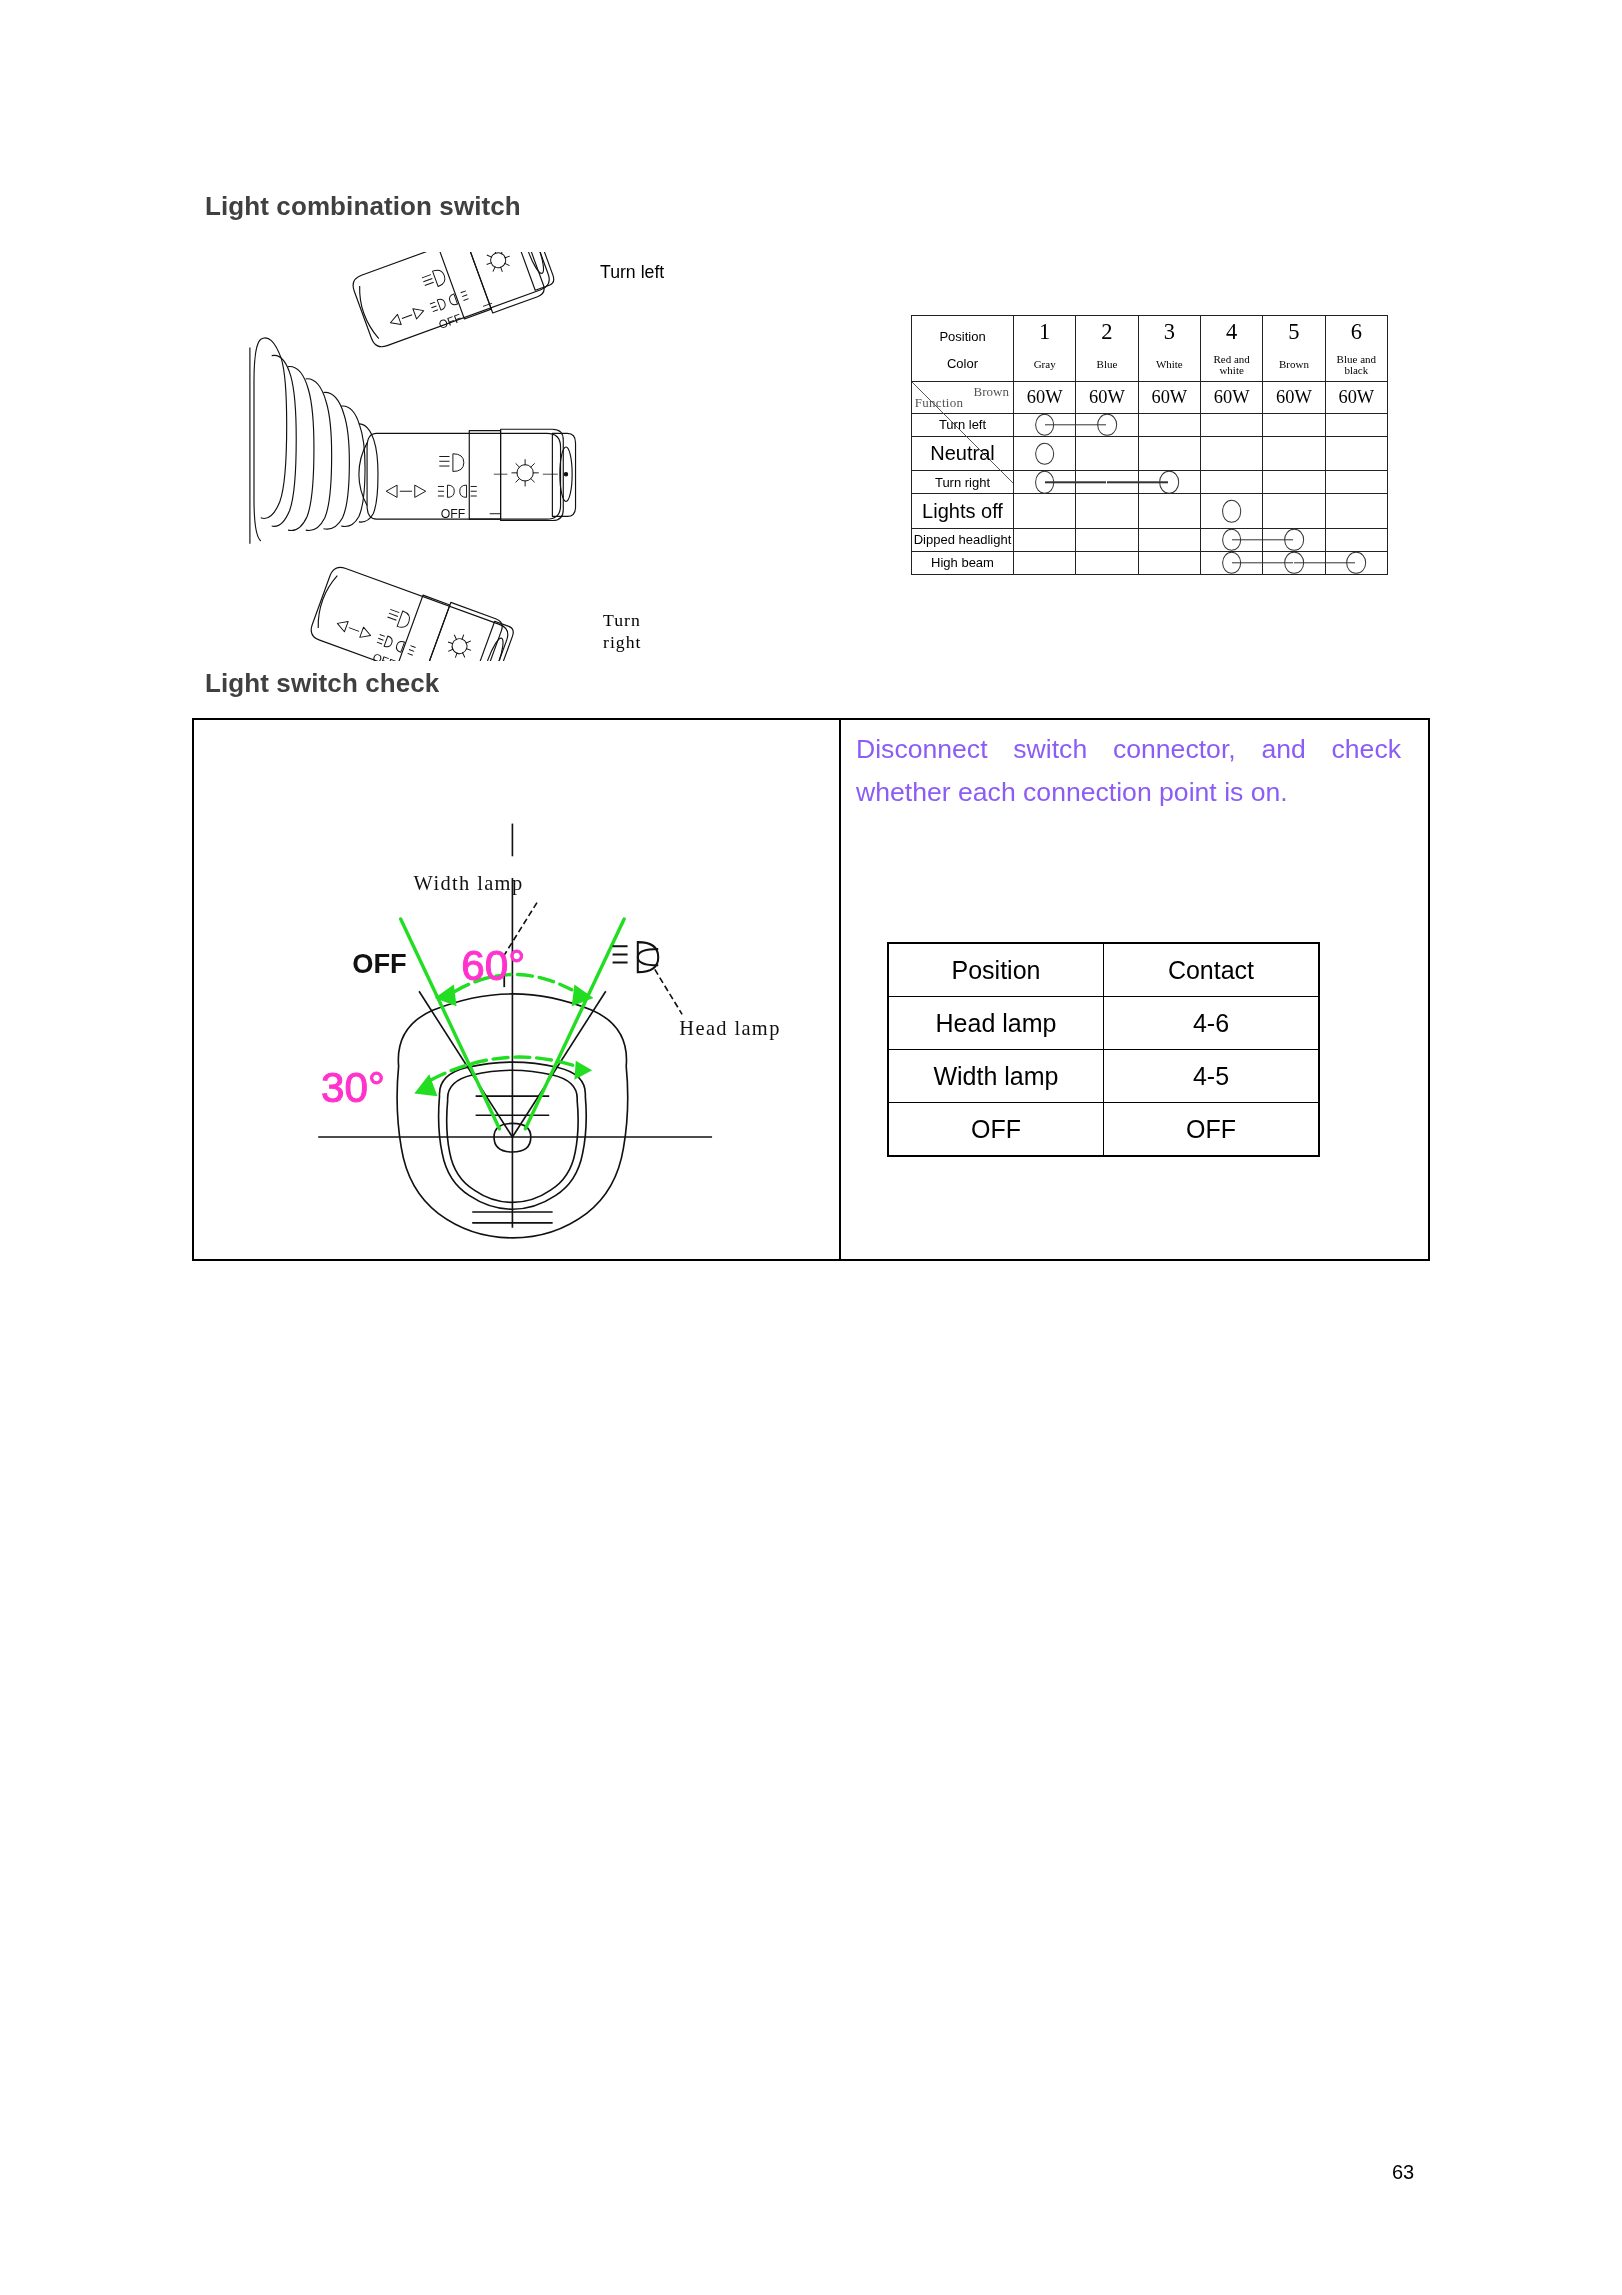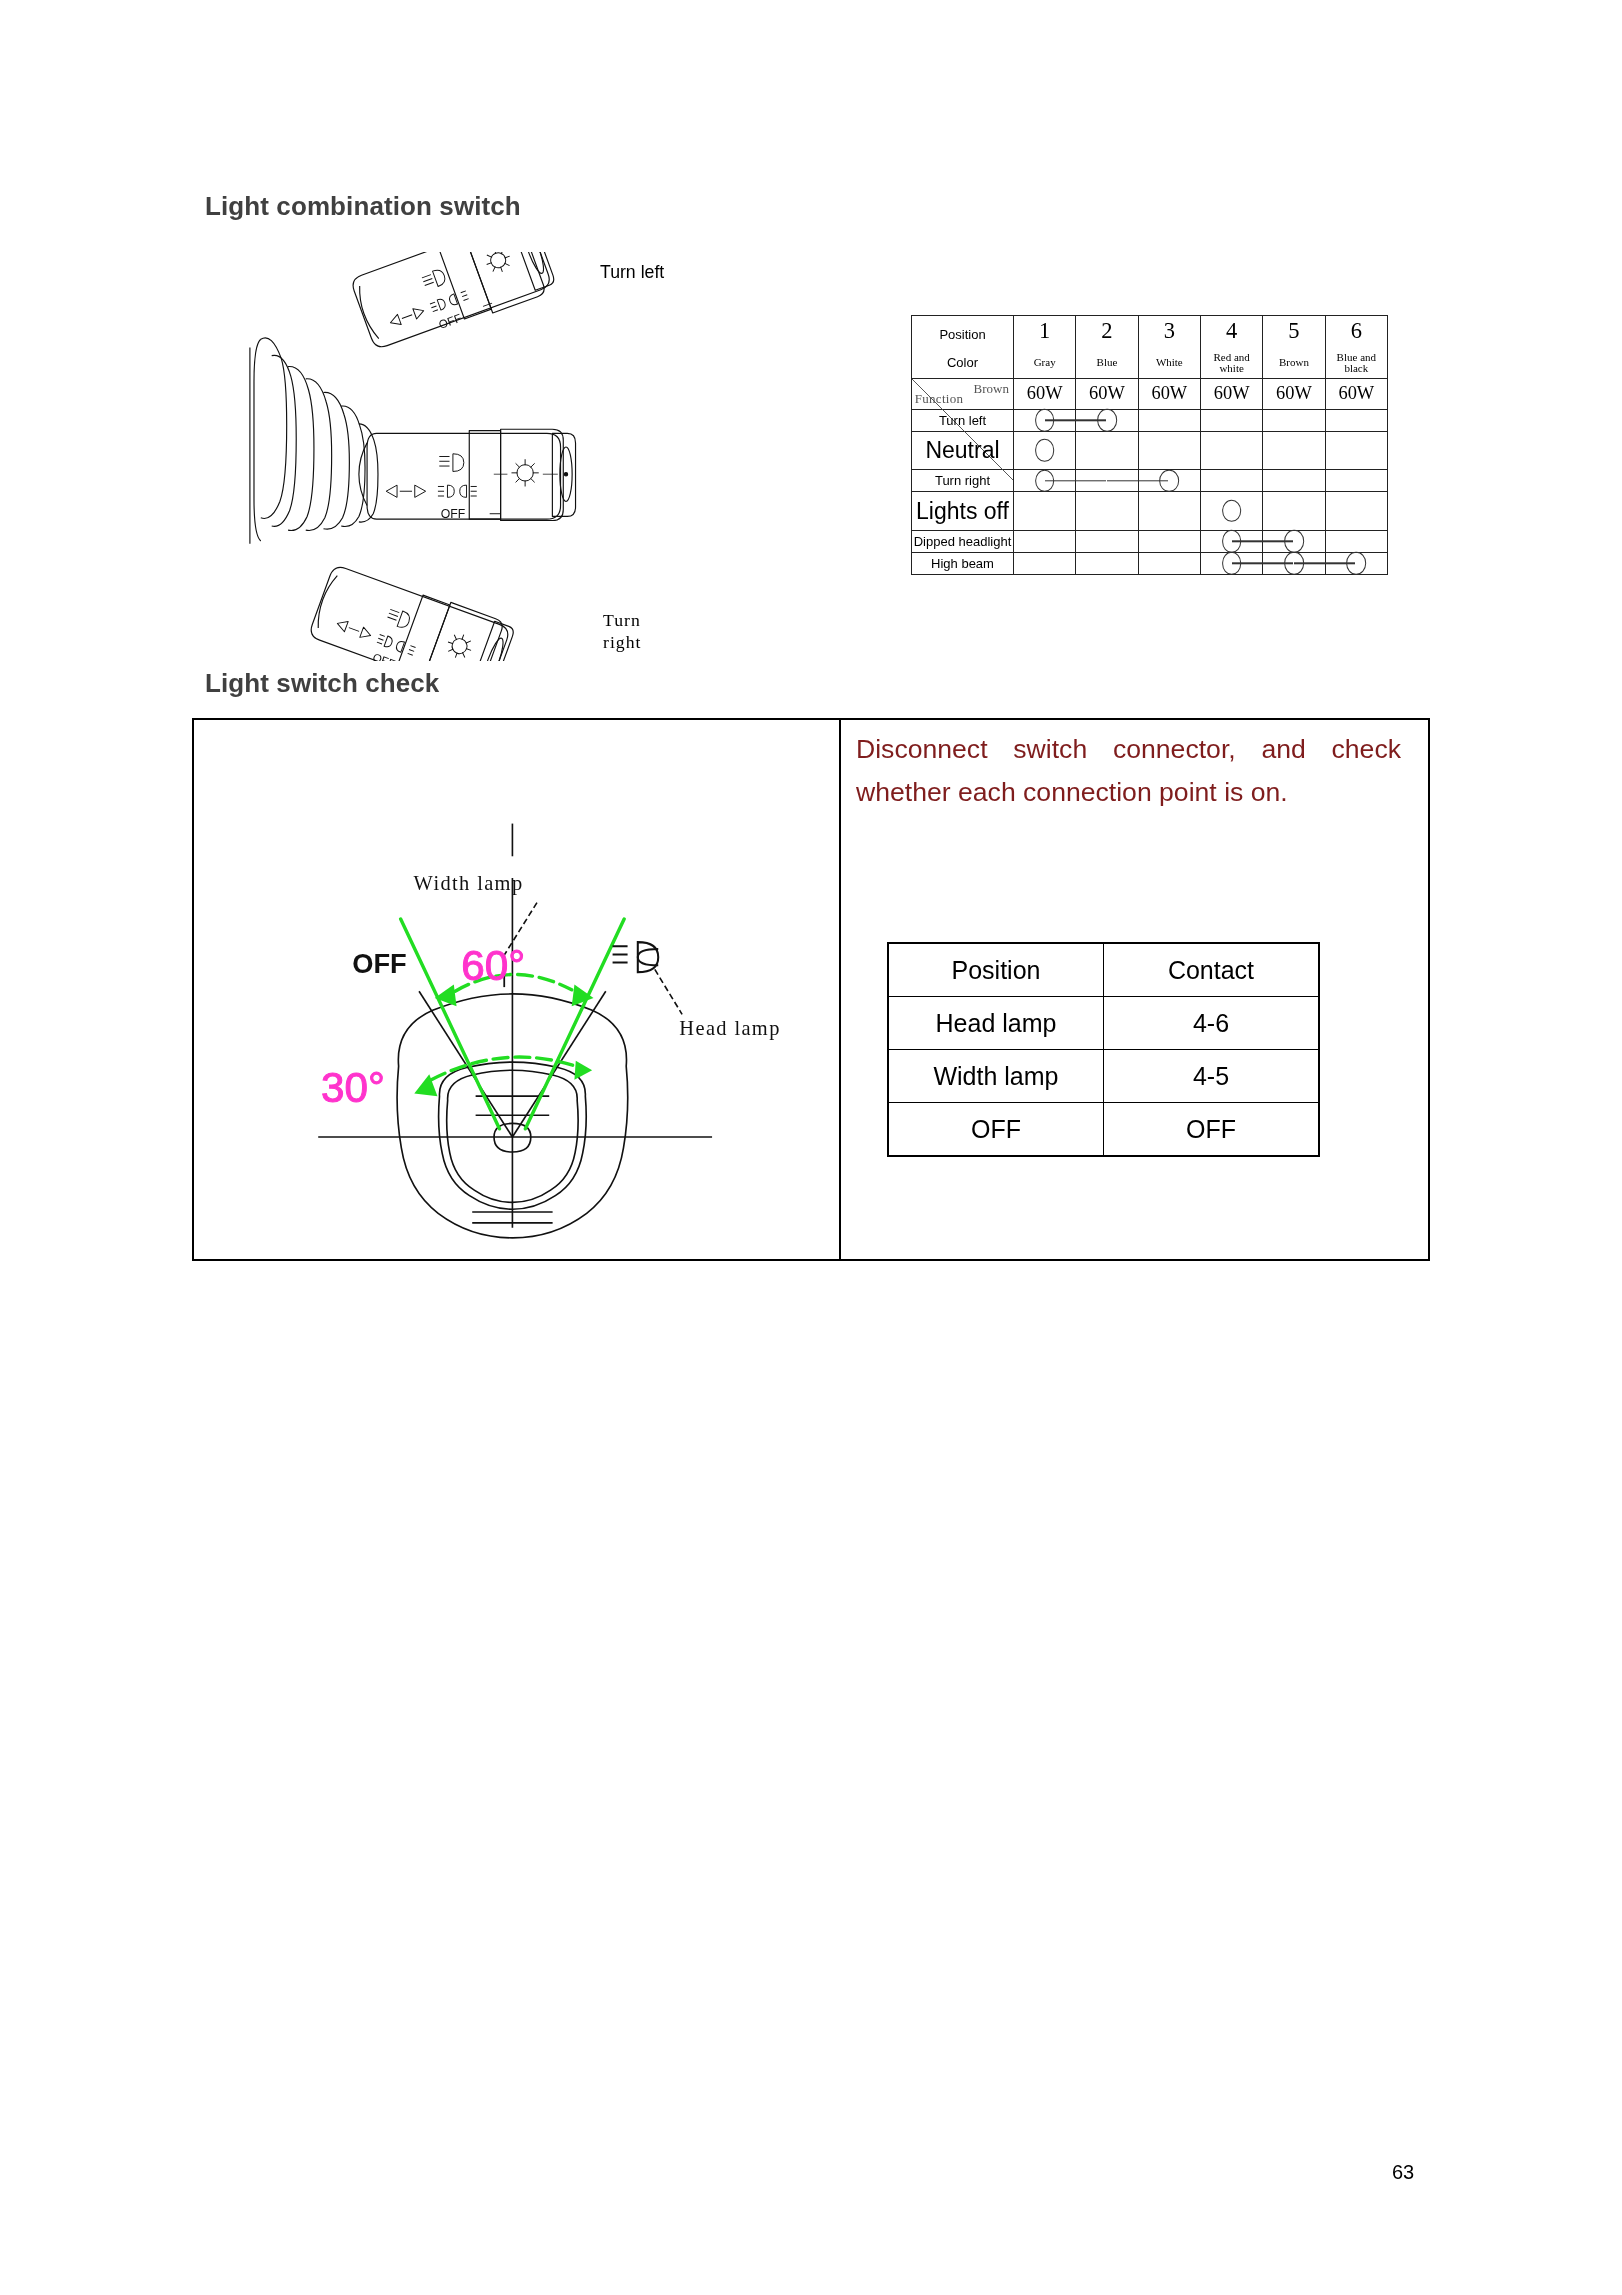--- a/index.html
+++ b/index.html
@@ -77,21 +77,21 @@
   }
   #combination-matrix td {
     border: 0.7px solid #222;
     text-align: center;
     vertical-align: middle;
     padding: 0;
     position: relative;
   }
   #combination-matrix .col-head { width: 101px; }
   .m-label { font-size: 13px; font-family: "Liberation Sans", sans-serif; }
-  .m-label.big { font-size: 23px; }
+  .m-label.big { font-size: 20px; }
   .m-num {
     font-family: "Liberation Serif", serif;
     font-size: 22.5px;
     line-height: 1;
   }
   .m-color { font-size: 11px; font-family: Liberation Serif, serif; line-height: 1.02; margin-top: 24px; }
   .m-power { font-family: "Liberation Serif", serif; font-size: 18.4px; }
   .corner-cell { position: relative; }
   .corner-cell .diag {
     position: absolute;
@@ -160,21 +160,21 @@
   #instructions-text {
     position: absolute;
     left: 15px;
     top: 8.2px;
     width: 545px;
     font-family: "Liberation Sans", sans-serif;
     font-size: 26.6px;
     line-height: 43px;
     text-align: justify;
     text-justify: inter-word;
-    color: #7f1d1d;
+    color: #8b5cf6;
   }
   #instructions-text p { margin: 0; }
   #instructions-text p.last-line-natural { text-align-last: left; }
 
   
   #contact-table {
     position: absolute;
     left: 46px;
     top: 222px;
     width: 433px;

